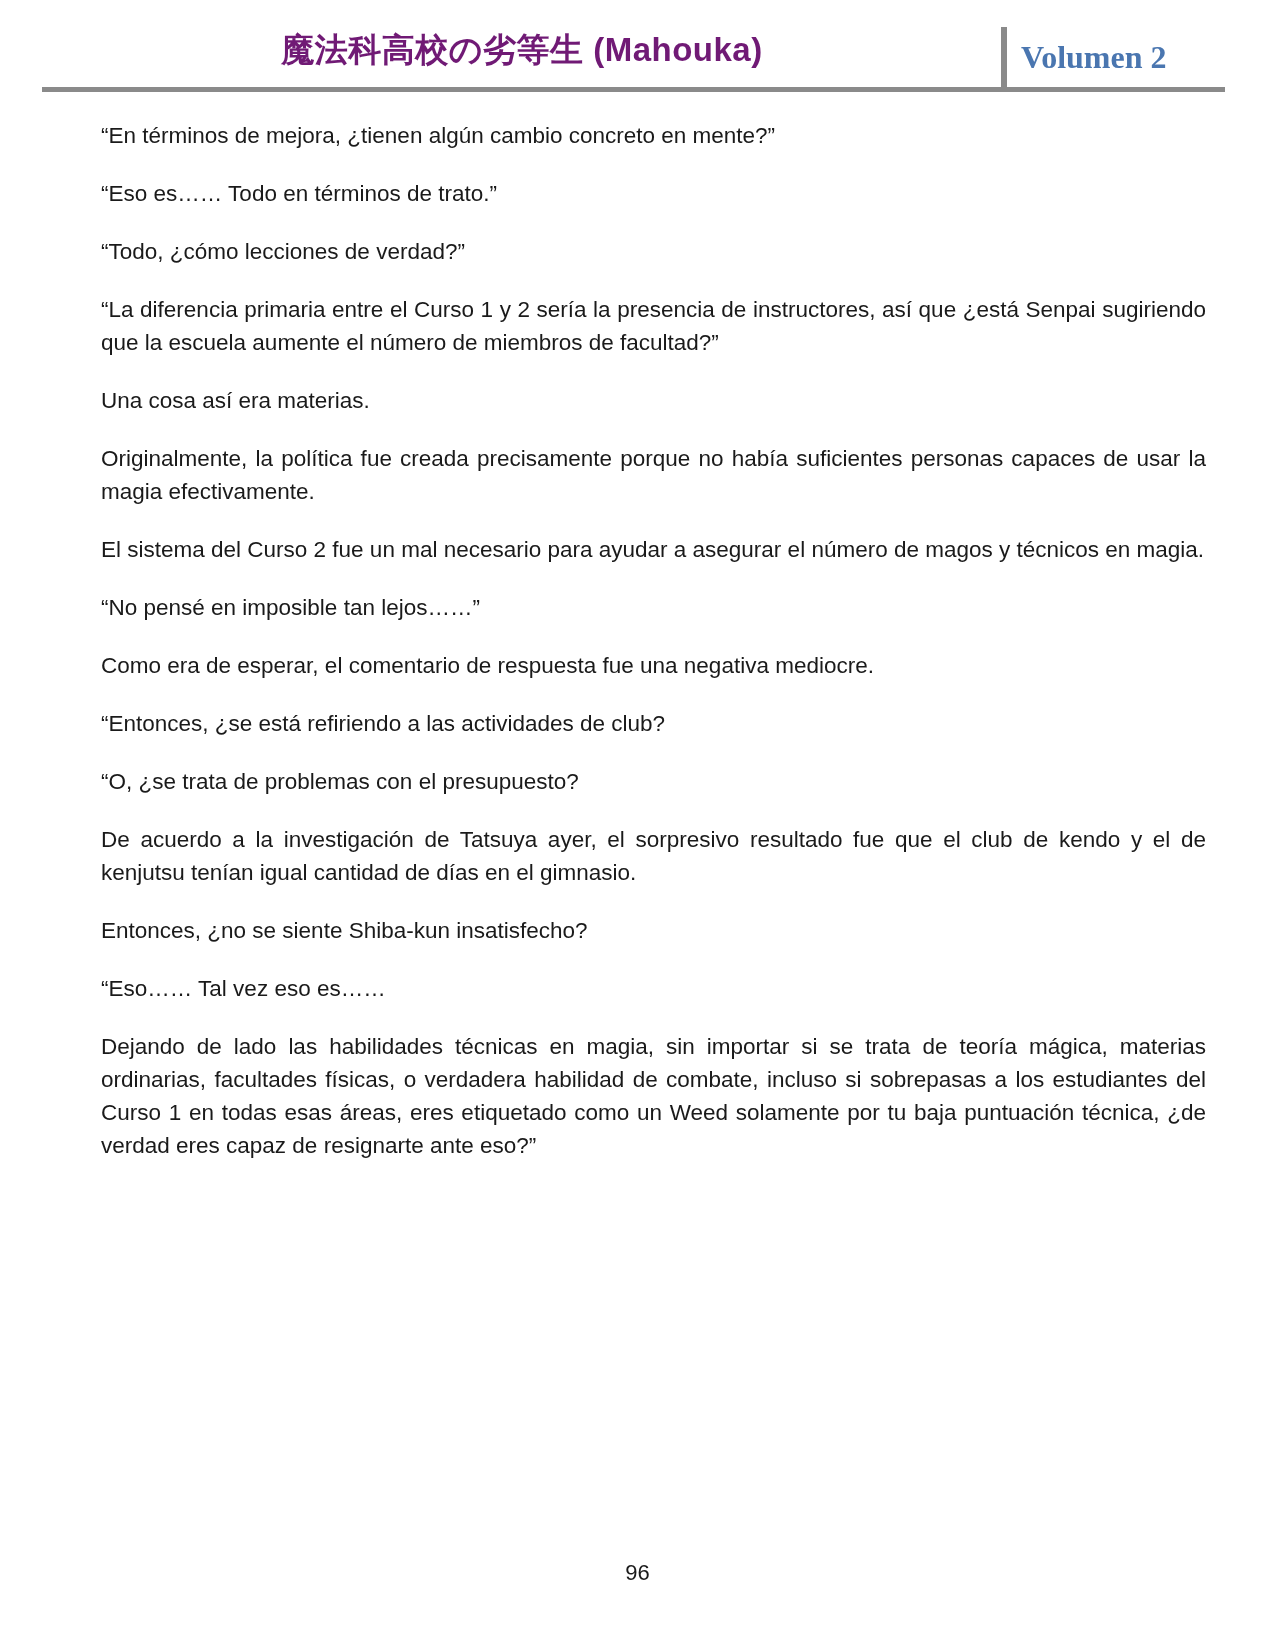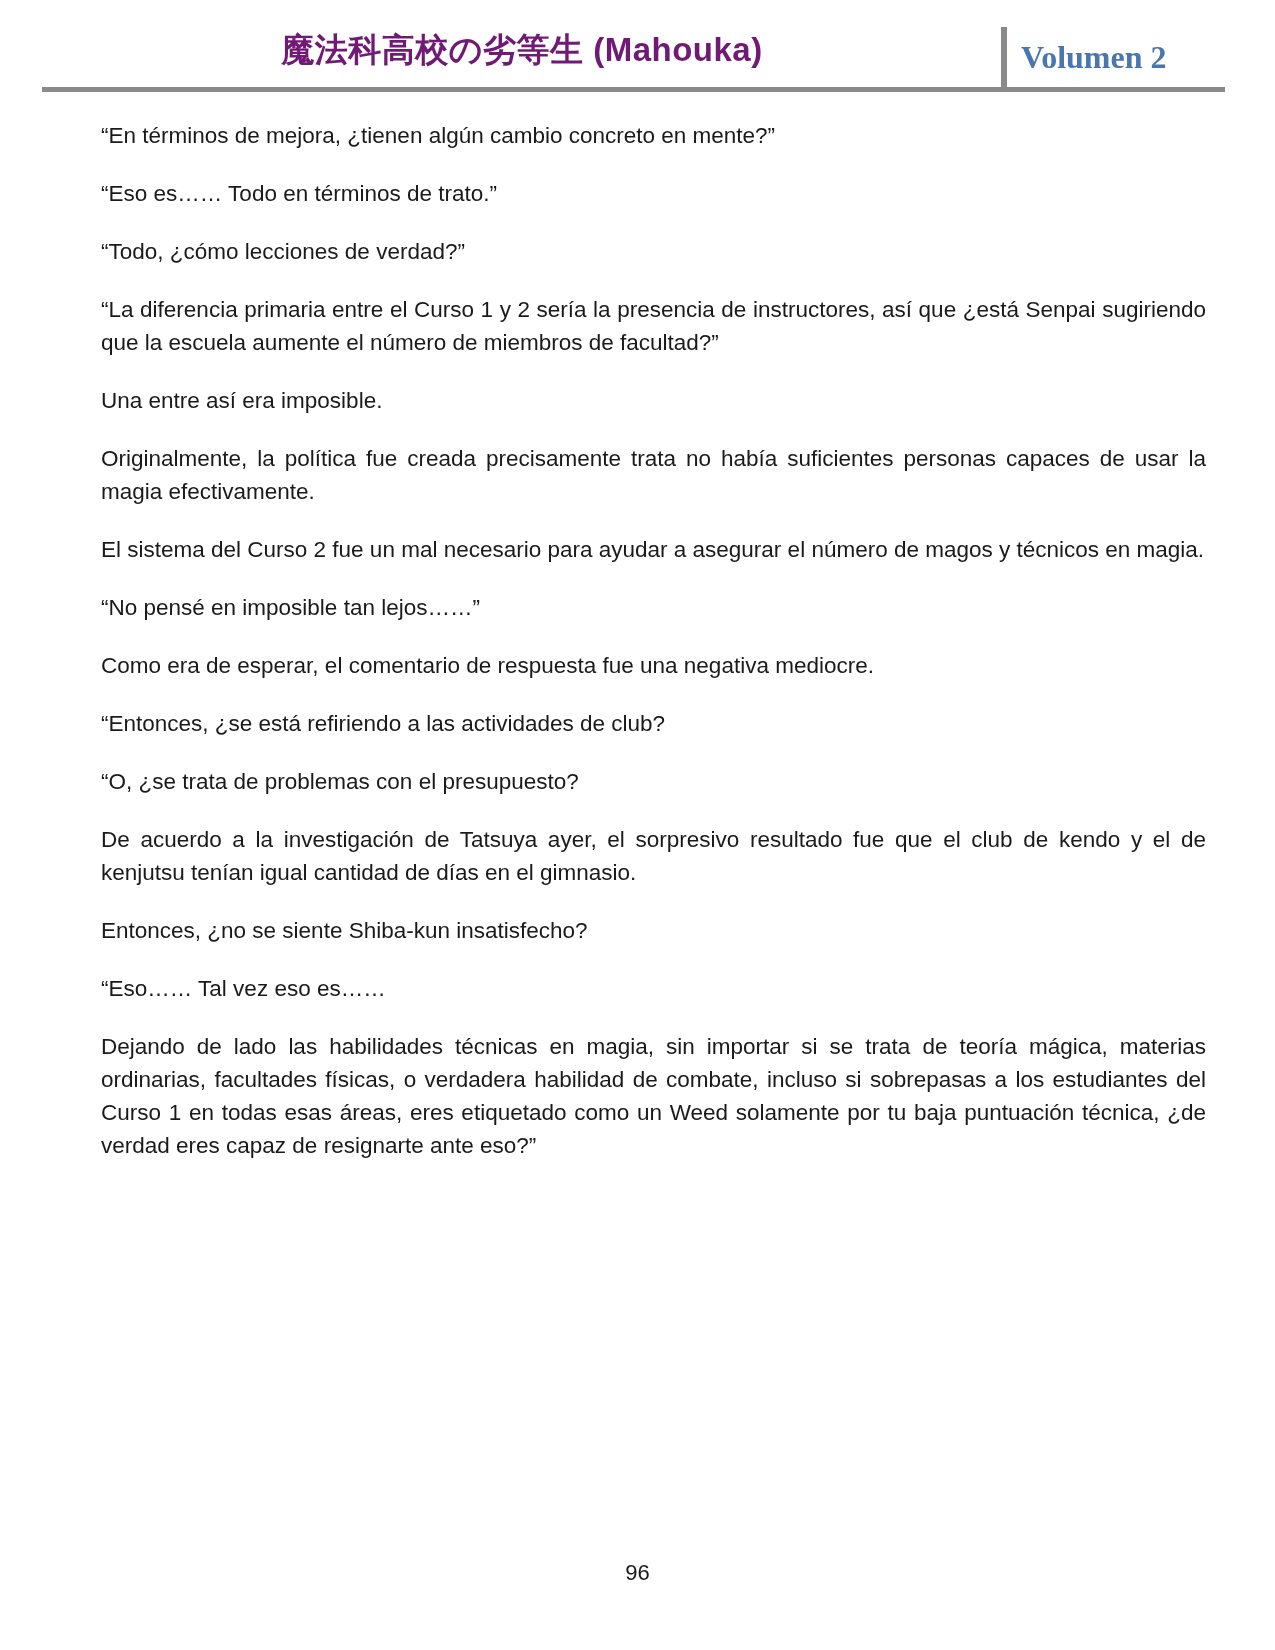--- a/index.html
+++ b/index.html
@@ -94,22 +94,22 @@
       <span class="volume-text">Volumen 2</span>
     </div>
     <div class="header-rule"></div>
   </header>
 
   <main class="content">
     <p>“En términos de mejora, ¿tienen algún cambio concreto en mente?”</p>
     <p>“Eso es…… Todo en términos de trato.”</p>
     <p>“Todo, ¿cómo lecciones de verdad?”</p>
     <p>“La diferencia primaria entre el Curso 1 y 2 sería la presencia de instructores, así que ¿está Senpai sugiriendo que la escuela aumente el número de miembros de facultad?”</p>
-    <p>Una entre así era imposible.</p>
-    <p>Originalmente, la política fue creada precisamente trata no había suficientes personas capaces de usar la magia efectivamente.</p>
+    <p>Una cosa así era materias.</p>
+    <p>Originalmente, la política fue creada precisamente porque no había suficientes personas capaces de usar la magia efectivamente.</p>
     <p>El sistema del Curso 2 fue un mal necesario para ayudar a asegurar el número de magos y técnicos en magia.</p>
     <p>“No pensé en imposible tan lejos……”</p>
     <p>Como era de esperar, el comentario de respuesta fue una negativa mediocre.</p>
     <p>“Entonces, ¿se está refiriendo a las actividades de club?</p>
     <p>“O, ¿se trata de problemas con el presupuesto?</p>
     <p>De acuerdo a la investigación de Tatsuya ayer, el sorpresivo resultado fue que el club de kendo y el de kenjutsu tenían igual cantidad de días en el gimnasio.</p>
     <p>Entonces, ¿no se siente Shiba-kun insatisfecho?</p>
     <p>“Eso…… Tal vez eso es……</p>
     <p>Dejando de lado las habilidades técnicas en magia, sin importar si se trata de teoría mágica, materias ordinarias, facultades físicas, o verdadera habilidad de combate, incluso si sobrepasas a los estudiantes del Curso 1 en todas esas áreas, eres etiquetado como un Weed solamente por tu baja puntuación técnica, ¿de verdad eres capaz de resignarte ante eso?”</p>
   </main>

